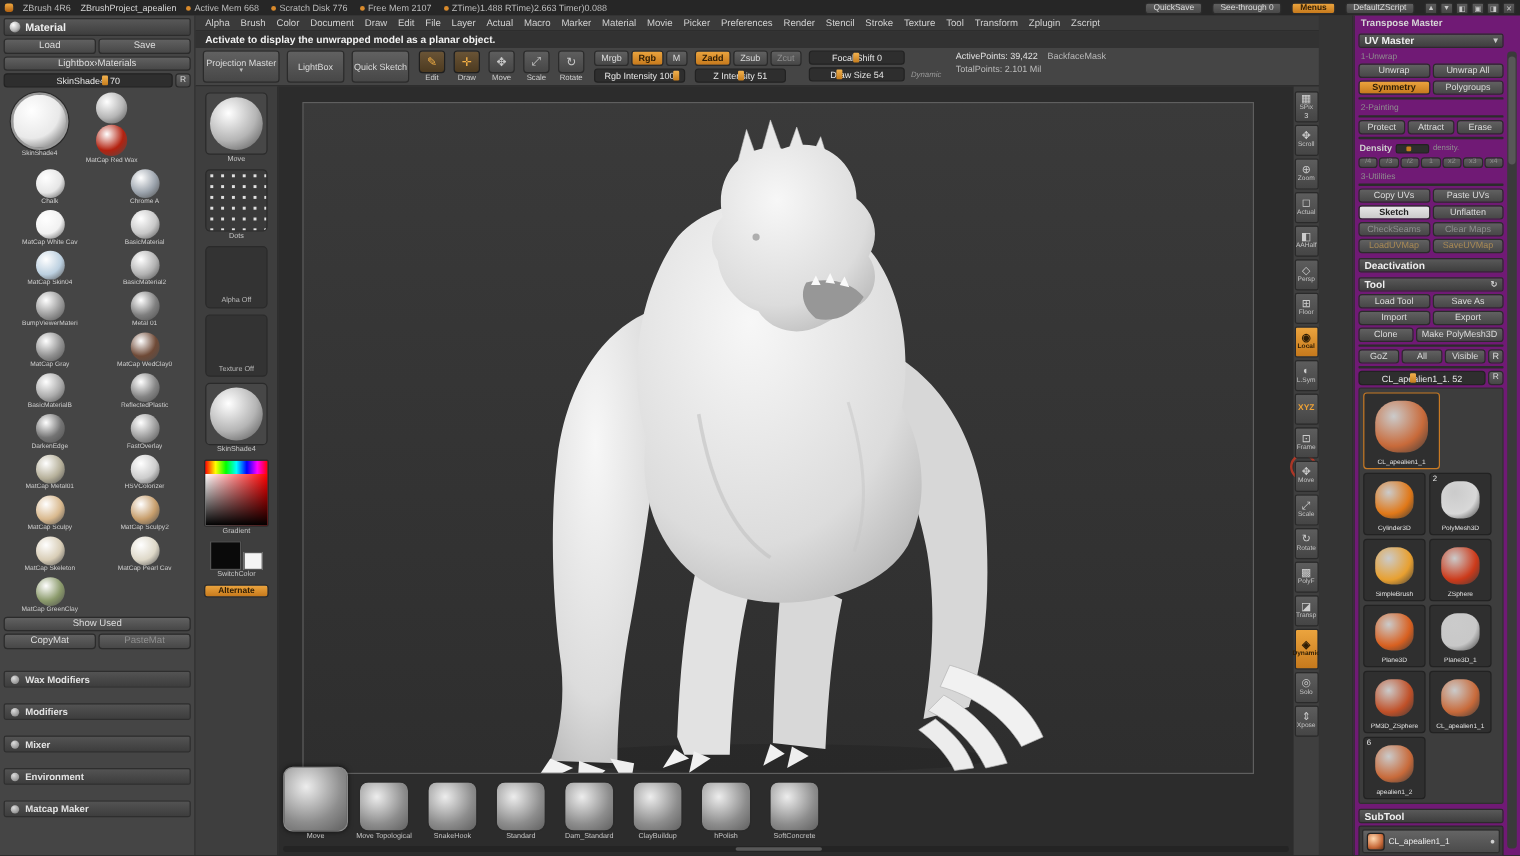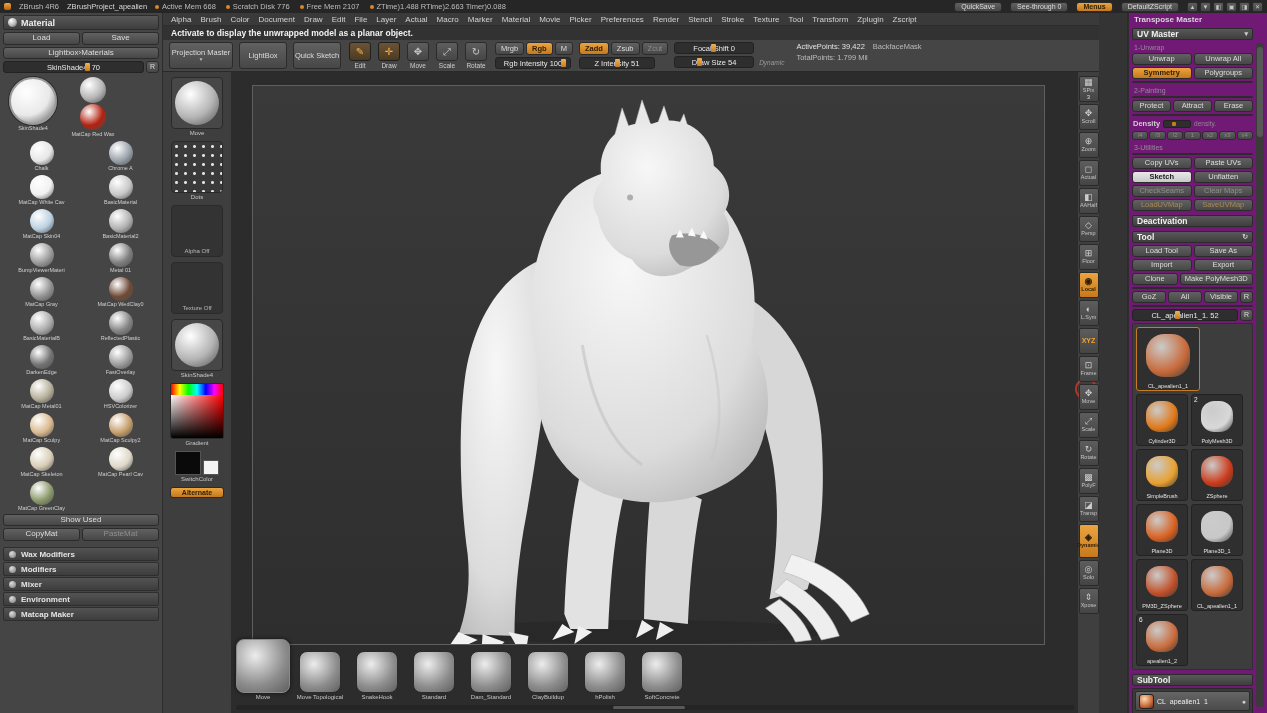--- a/index.html
+++ b/index.html
@@ -64,21 +64,21 @@
 .feat-big{display:flex;flex-direction:column;align-items:center;width:56px;}
 .feat-big .sphere{width:48px;height:48px;border:2px solid #9a9a9a;border-radius:50%;box-shadow:0 0 0 1px #2a2a2a;}
 .feat-side{display:flex;flex-direction:column;align-items:center;gap:1px;width:56px;}
 .feat-side .mini{width:18px;height:18px;}
 .feat-side .sphere{width:26px;height:26px;}
 .mat-lb{font-size:5.5px;color:#cfcfcf;white-space:nowrap;overflow:hidden;max-width:100%;text-align:center;}
 .mat-grid{display:grid;grid-template-columns:1fr 1fr;gap:2px 2px;margin-top:3px;}
 .mat-cell{display:flex;flex-direction:column;align-items:center;padding:1px 0;}
 .mat-cell .sphere{width:24px;height:24px;}
 .sections{margin-top:6px;display:flex;flex-direction:column;gap:1px;}
-.sec-bar{height:14px;display:flex;align-items:center;gap:5px;background:linear-gradient(#535353,#3d3d3d);border:1px solid #2e2e2e;border-radius:2px;padding:0 5px;font-weight:bold;font-size:8px;color:#e4e4e4;}
+.sec-bar{height:14px;display:flex;align-items:center;gap:5px;background:linear-gradient(#535353,#3d3d3d);border:1px solid #2e2e2e;border-radius:2px;padding:0 5px;font-weight:bold;font-size:8px;color:#e4e4e4;margin-top:12px;}
 .sec-ic{width:7px;height:7px;border-radius:50%;background:radial-gradient(circle at 35% 30%,#ddd,#777);}
 
 .shelf{position:absolute;left:163px;top:72px;width:69px;bottom:0;background:#3e3e3e;border-right:1px solid #2b2b2b;display:flex;flex-direction:column;align-items:center;padding-top:5px;gap:5px;}
 .shelf-item{display:flex;flex-direction:column;align-items:center;}
 .shelf-thumb{width:52px;height:52px;background:#474747;border:1px solid #2a2a2a;border-radius:4px;position:relative;display:flex;align-items:center;justify-content:center;}
 .shelf-thumb .sphere{width:44px;height:44px;}
 .shelf-lb{font-size:6px;color:#c8c8c8;margin-top:1px;}
 .thumb-dark{background:#333;}
 .in-lb{position:absolute;bottom:2px;left:0;right:0;text-align:center;font-size:6px;color:#b8b8b8;}
 .dots-bg{background-image:radial-gradient(circle,#e0e0e0 1.3px,transparent 1.6px);background-size:9px 9px;background-color:#3a3a3a;}
@@ -433,21 +433,21 @@
       <div class="tb-row">
         <div class="slider w80">
           <span>Draw Size 54</span>
           <span class="sl-handle" style="left:28%"></span>
         </div>
         <span class="dyn">Dynamic</span>
       </div>
     </div>
     <div class="points">
       <div><span>ActivePoints: 39,422</span><span class="backface">BackfaceMask</span></div>
-      <div class="sub">TotalPoints: 1.799 Mil</div>
+      <div class="sub">TotalPoints: 2.101 Mil</div>
     </div>
   </div>
 
   <div class="shelf">
     <div class="shelf-item">
       <div class="shelf-thumb">
           <span class="sphere"></span>
         </div>
       <span class="shelf-lb">Move</span>
     </div>

